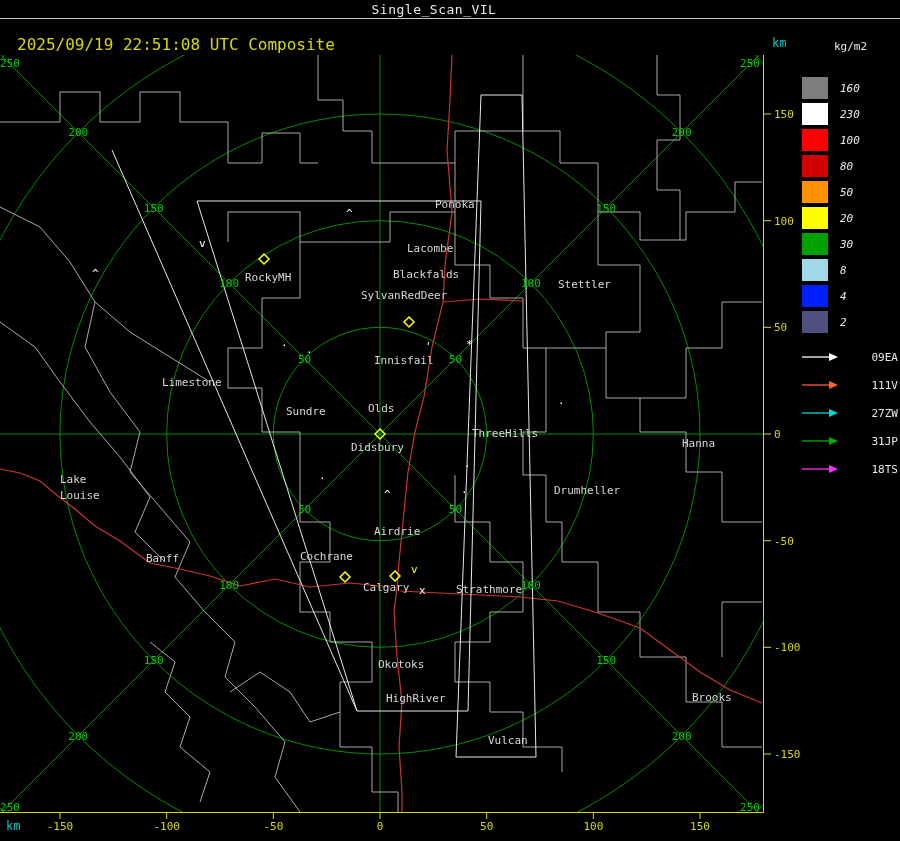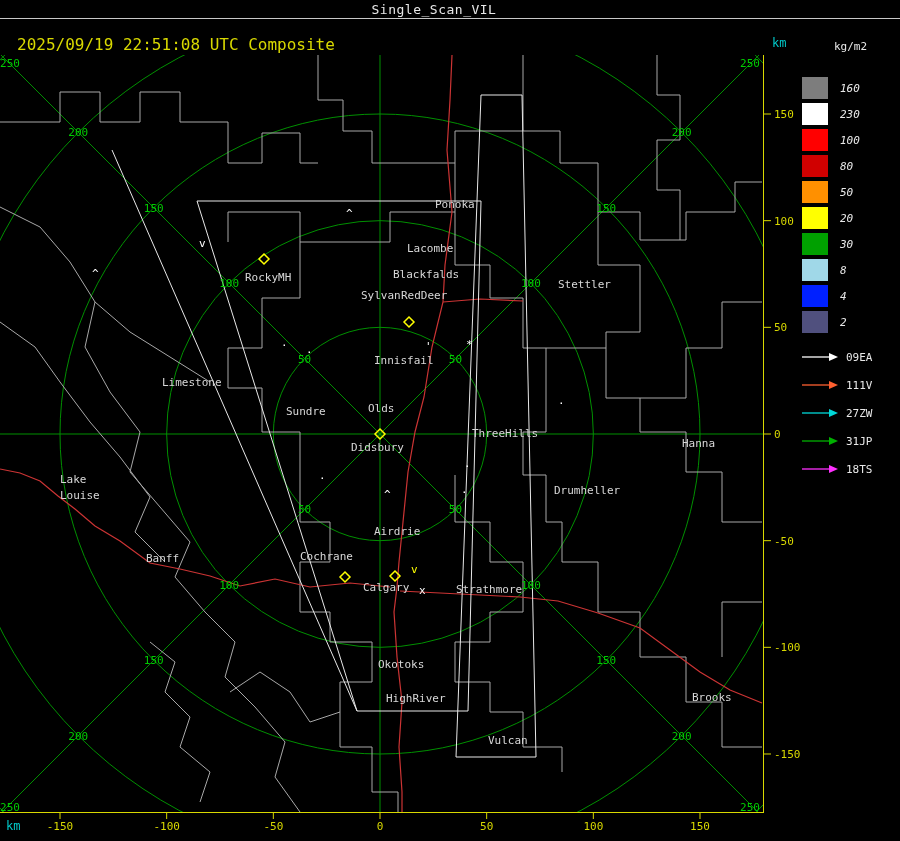--- a/index.html
+++ b/index.html
@@ -12,21 +12,21 @@
   .km-top{position:absolute;top:36px;left:772px;color:#00c8c8;font-size:12px;}
   .km-bottom{position:absolute;top:819px;left:6px;color:#00c8c8;font-size:12px;}
   #scene{position:absolute;top:0;left:0;}
   #scene text{font-family:"DejaVu Sans Mono","Liberation Mono",monospace;font-size:11px;}
   .legend{position:absolute;left:802px;top:40px;width:96px;color:#e8e8e8;font-size:11px;}
   .legend-unit{margin-left:32px;margin-bottom:22px;color:#e8e8e8;}
   .lrow{display:flex;align-items:center;height:26px;font-style:italic;}
   .lrow .swatch{width:26px;height:22px;margin-right:12px;flex:0 0 26px;}
   .lrow .lval{color:#e8e8e8;}
   #legend-radars{margin-top:8px;}
-  .rrow{display:flex;align-items:center;height:28px;}
+  .rrow{display:flex;align-items:center;height:28px;justify-content:space-between;}
   .rrow svg{margin-right:8px;flex:0 0 36px;}
   .rrow .rid{color:#e8e8e8;}
 </style>
 </head>
 <body>
 
 <div class="title">Single_Scan_VIL</div>
 <div class="divider"></div>
 <div class="timestamp">2025/09/19 22:51:08 UTC Composite</div>
 <div class="km-top">km</div>

